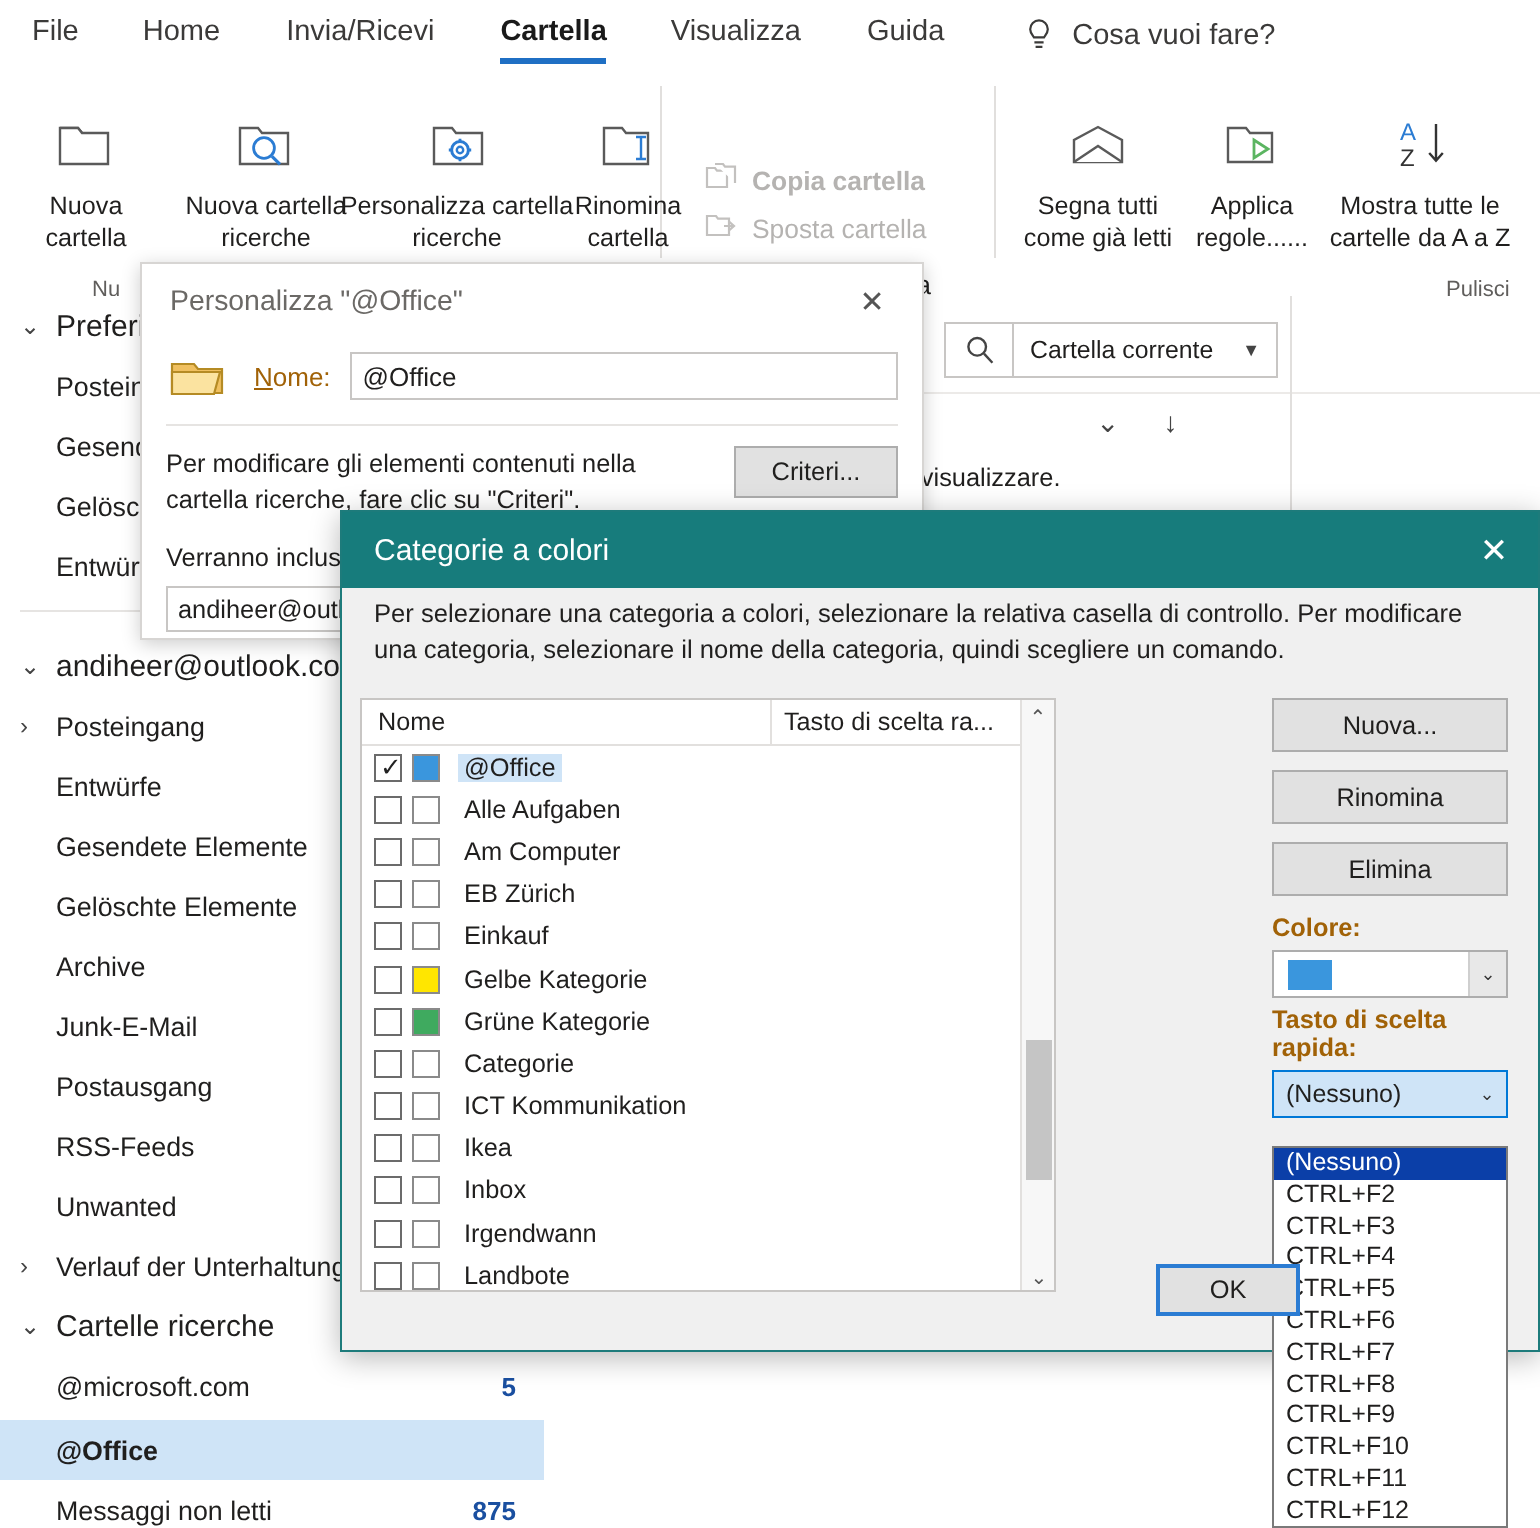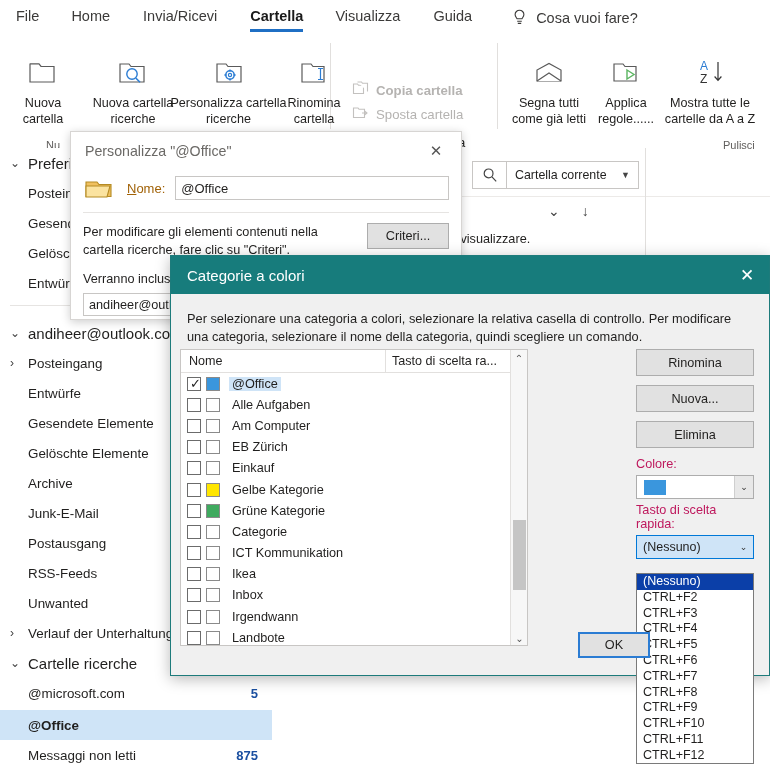--- a/index.html
+++ b/index.html
@@ -122,21 +122,21 @@
     position:absolute; left:170px; top:255px; width:600px; height:421px;
     background:#f0f0f0; border:1px solid #1d7b7b;
     box-shadow:0 3px 14px rgba(0,0,0,.28);
   }
   .dlg2-title{
     height:38px; background:#177c7c; display:flex; align-items:center;
     padding:0 0 0 16px; color:#fff; font-size:15px;
   }
   .dlg2-title .t{ flex:1;}
   .dlg2-x{ width:44px; height:38px; display:flex; align-items:center; justify-content:center; color:#fff; font-size:17px; cursor:default;}
-  .dlg2-body{ position:relative; padding:16px 16px 0 16px; }
+  .dlg2-body{ position:relative; padding:4px 16px 0 16px; }
   .dlg2-desc{ font-size:12.8px; line-height:18px; color:#201f1e;}
 
   .listwrap{
     position:absolute; left:180px; top:349px; width:348px; height:297px;
     border:1px solid #c8c6c4; background:#fff; overflow:hidden;
   }
   .lhead{
     height:23px; background:#fff; border-bottom:1px solid #e2e0de;
     display:flex; align-items:center; font-size:12.6px; color:#201f1e;
   }
@@ -151,21 +151,21 @@
   .lrow.sel .lname{ background:#cfe4f7;}
 
   .vscroll{
     position:absolute; right:0; top:0; width:17px; height:297px; background:#f7f7f7; border-left:1px solid #e2e0de;
   }
   .vs-arr{ height:17px; display:flex; align-items:center; justify-content:center; font-size:10px; color:#555;}
   .vs-thumb{ position:absolute; left:2px; width:13px; background:#c5c5c5;}
 
   .sidebtns{ position:absolute; left:636px; top:349px; width:118px;}
   .sbtn{ width:118px; height:27px; margin-bottom:9px;}
-  .flabel{ font-size:12.7px; color:#be185d; margin-top:4px;}
+  .flabel{ font-size:12.7px; color:#a16207; margin-top:4px;font-weight:bold;}
   .colorbox{
     width:118px; height:24px; border:1px solid #adadad; background:#fff; display:flex; align-items:center; margin-top:4px;
   }
   .colorbox .csw{ width:22px; height:15px; margin-left:7px; }
   .colorbox .cdd{ margin-left:auto; width:19px; height:22px; background:#e8e8e8; border-left:1px solid #cfcfcf;
                   display:flex; align-items:center; justify-content:center; font-size:9px; color:#333;}
   .keybox{
     width:118px; height:24px; border:1px solid #0078d7; background:#cfe4f7; display:flex; align-items:center; margin-top:4px;
     font-size:12.5px; color:#201f1e;
   }
@@ -514,24 +514,24 @@
       </div>
   <div class="vscroll">
     <div class="vs-arr">⌃</div>
     <div class="vs-thumb" style="top:170px; height:70px;"></div>
     <div class="vs-arr" style="position:absolute; bottom:0; width:17px;">⌄</div>
   </div>
 </div>
 
 <div class="sidebtns">
   <div class="btn sbtn">
+        <span>Nuova...</span>
+      </div>
+  <div class="btn sbtn">
         <span>Rinomina</span>
-      </div>
-  <div class="btn sbtn">
-        <span>Nuova...</span>
       </div>
   <div class="btn sbtn">
         <span>Elimina</span>
       </div>
   <div class="flabel">Colore:</div>
   <div class="colorbox">
     <span class="csw" id="csw" style="background: rgb(58, 150, 221);"></span>
     <span class="cdd">⌄</span>
   </div>
   <div class="flabel">Tasto di scelta rapida:</div>

